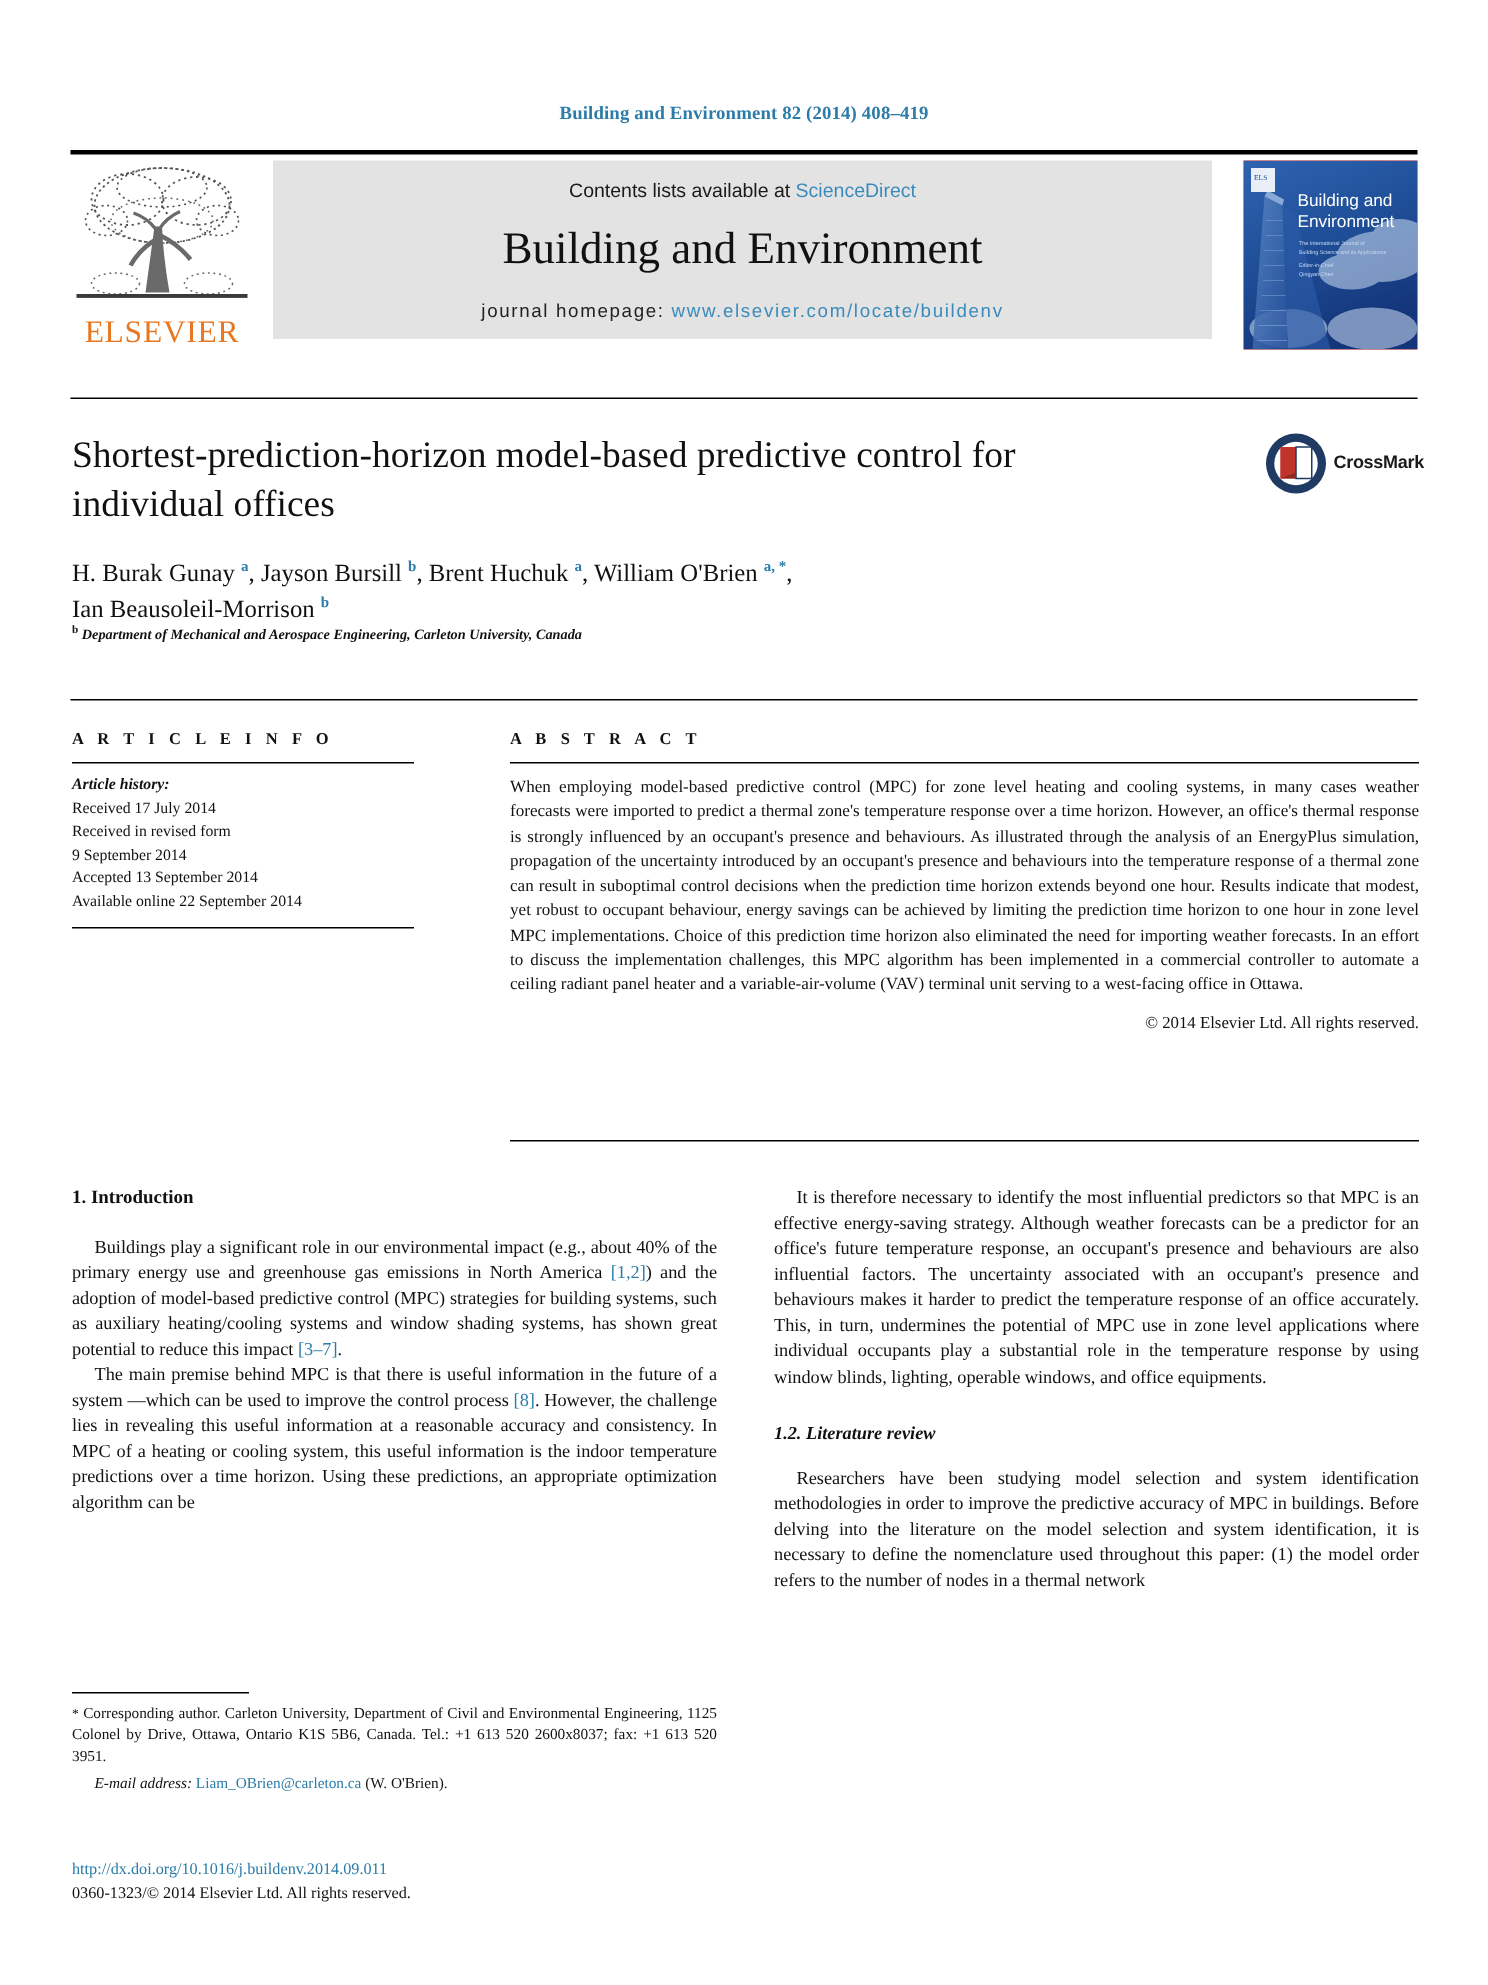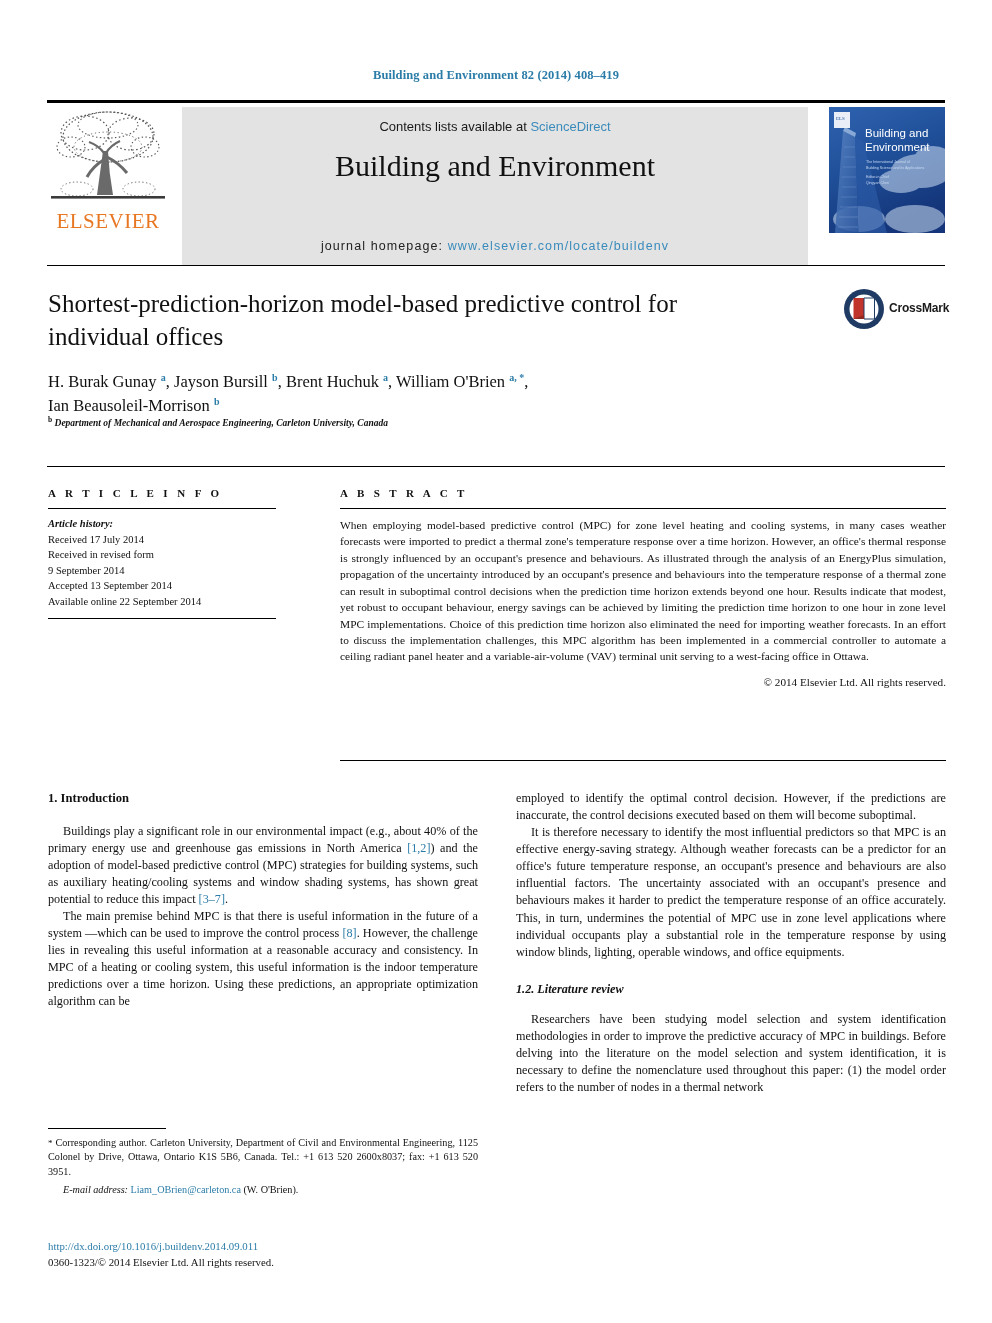--- a/index.html
+++ b/index.html
@@ -63,21 +63,21 @@
     font-family: "Liberation Serif", serif;
     font-size: 21px;
     letter-spacing: 0.5px;
     color: #e87722;
     line-height: 1;
   }
   .journal-band {
     position: absolute;
     left: 135px; top: 4px;
     right: 137px;
-    height: 158px;
+    height: 119px;
     background: #e3e3e3;
   }
   .contents-line {
     position: absolute;
     left: 0; top: 12px;
     width: 100%;
     text-align: center;
     font-family: "Liberation Sans", sans-serif;
     font-size: 13px;
     color: #1a1a1a;
@@ -452,21 +452,20 @@
 
   <div class="abs-bottom-rule"></div>
 
   <div class="col col-left">
     <h2 class="num">1. Introduction</h2>
     <p><span>Buildings play a significant role in our environmental impact (e.g., about 40% of the primary energy use and greenhouse gas emissions in North America </span><span class="ref">[1,2]</span><span>) and the adoption of model-based predictive control (MPC) strategies for building systems, such as auxiliary heating/cooling systems and window shading systems, has shown great potential to reduce this impact </span><span class="ref">[3–7]</span><span>.</span></p>
     <p><span>The main premise behind MPC is that there is useful information in the future of a system —which can be used to improve the control process </span><span class="ref">[8]</span><span>. However, the challenge lies in revealing this useful information at a reasonable accuracy and consistency. In MPC of a heating or cooling system, this useful information is the indoor temperature predictions over a time horizon. Using these predictions, an appropriate optimization algorithm can be</span></p>
   </div>
 
   <div class="col col-right">
-    <p style="text-indent:0">employed to identify the optimal control decision. However, if the predictions are inaccurate, the control decisions executed based on them will become suboptimal.</p>
     <p>It is therefore necessary to identify the most influential predictors so that MPC is an effective energy-saving strategy. Although weather forecasts can be a predictor for an office's future temperature response, an occupant's presence and behaviours are also influential factors. The uncertainty associated with an occupant's presence and behaviours makes it harder to predict the temperature response of an office accurately. This, in turn, undermines the potential of MPC use in zone level applications where individual occupants play a substantial role in the temperature response by using window blinds, lighting, operable windows, and office equipments.</p>
     <h3 class="num">1.2. Literature review</h3>
     <p>Researchers have been studying model selection and system identification methodologies in order to improve the predictive accuracy of MPC in buildings. Before delving into the literature on the model selection and system identification, it is necessary to define the nomenclature used throughout this paper: (1) the model order refers to the number of nodes in a thermal network</p>
   </div>
 
   <div class="footnote">
     <div class="fn-rule"></div>
     <div class="fn-text"><span class="star">*</span><span> Corresponding author. Carleton University, Department of Civil and Environmental Engineering, 1125 Colonel by Drive, Ottawa, Ontario K1S 5B6, Canada. Tel.: +1 613 520 2600x8037; fax: +1 613 520 3951.</span></div>
     <div class="fn-email"><span class="lbl">E-mail address:</span> <a href="#">Liam_OBrien@carleton.ca</a> <span>(W. O'Brien).</span></div>
   </div>

